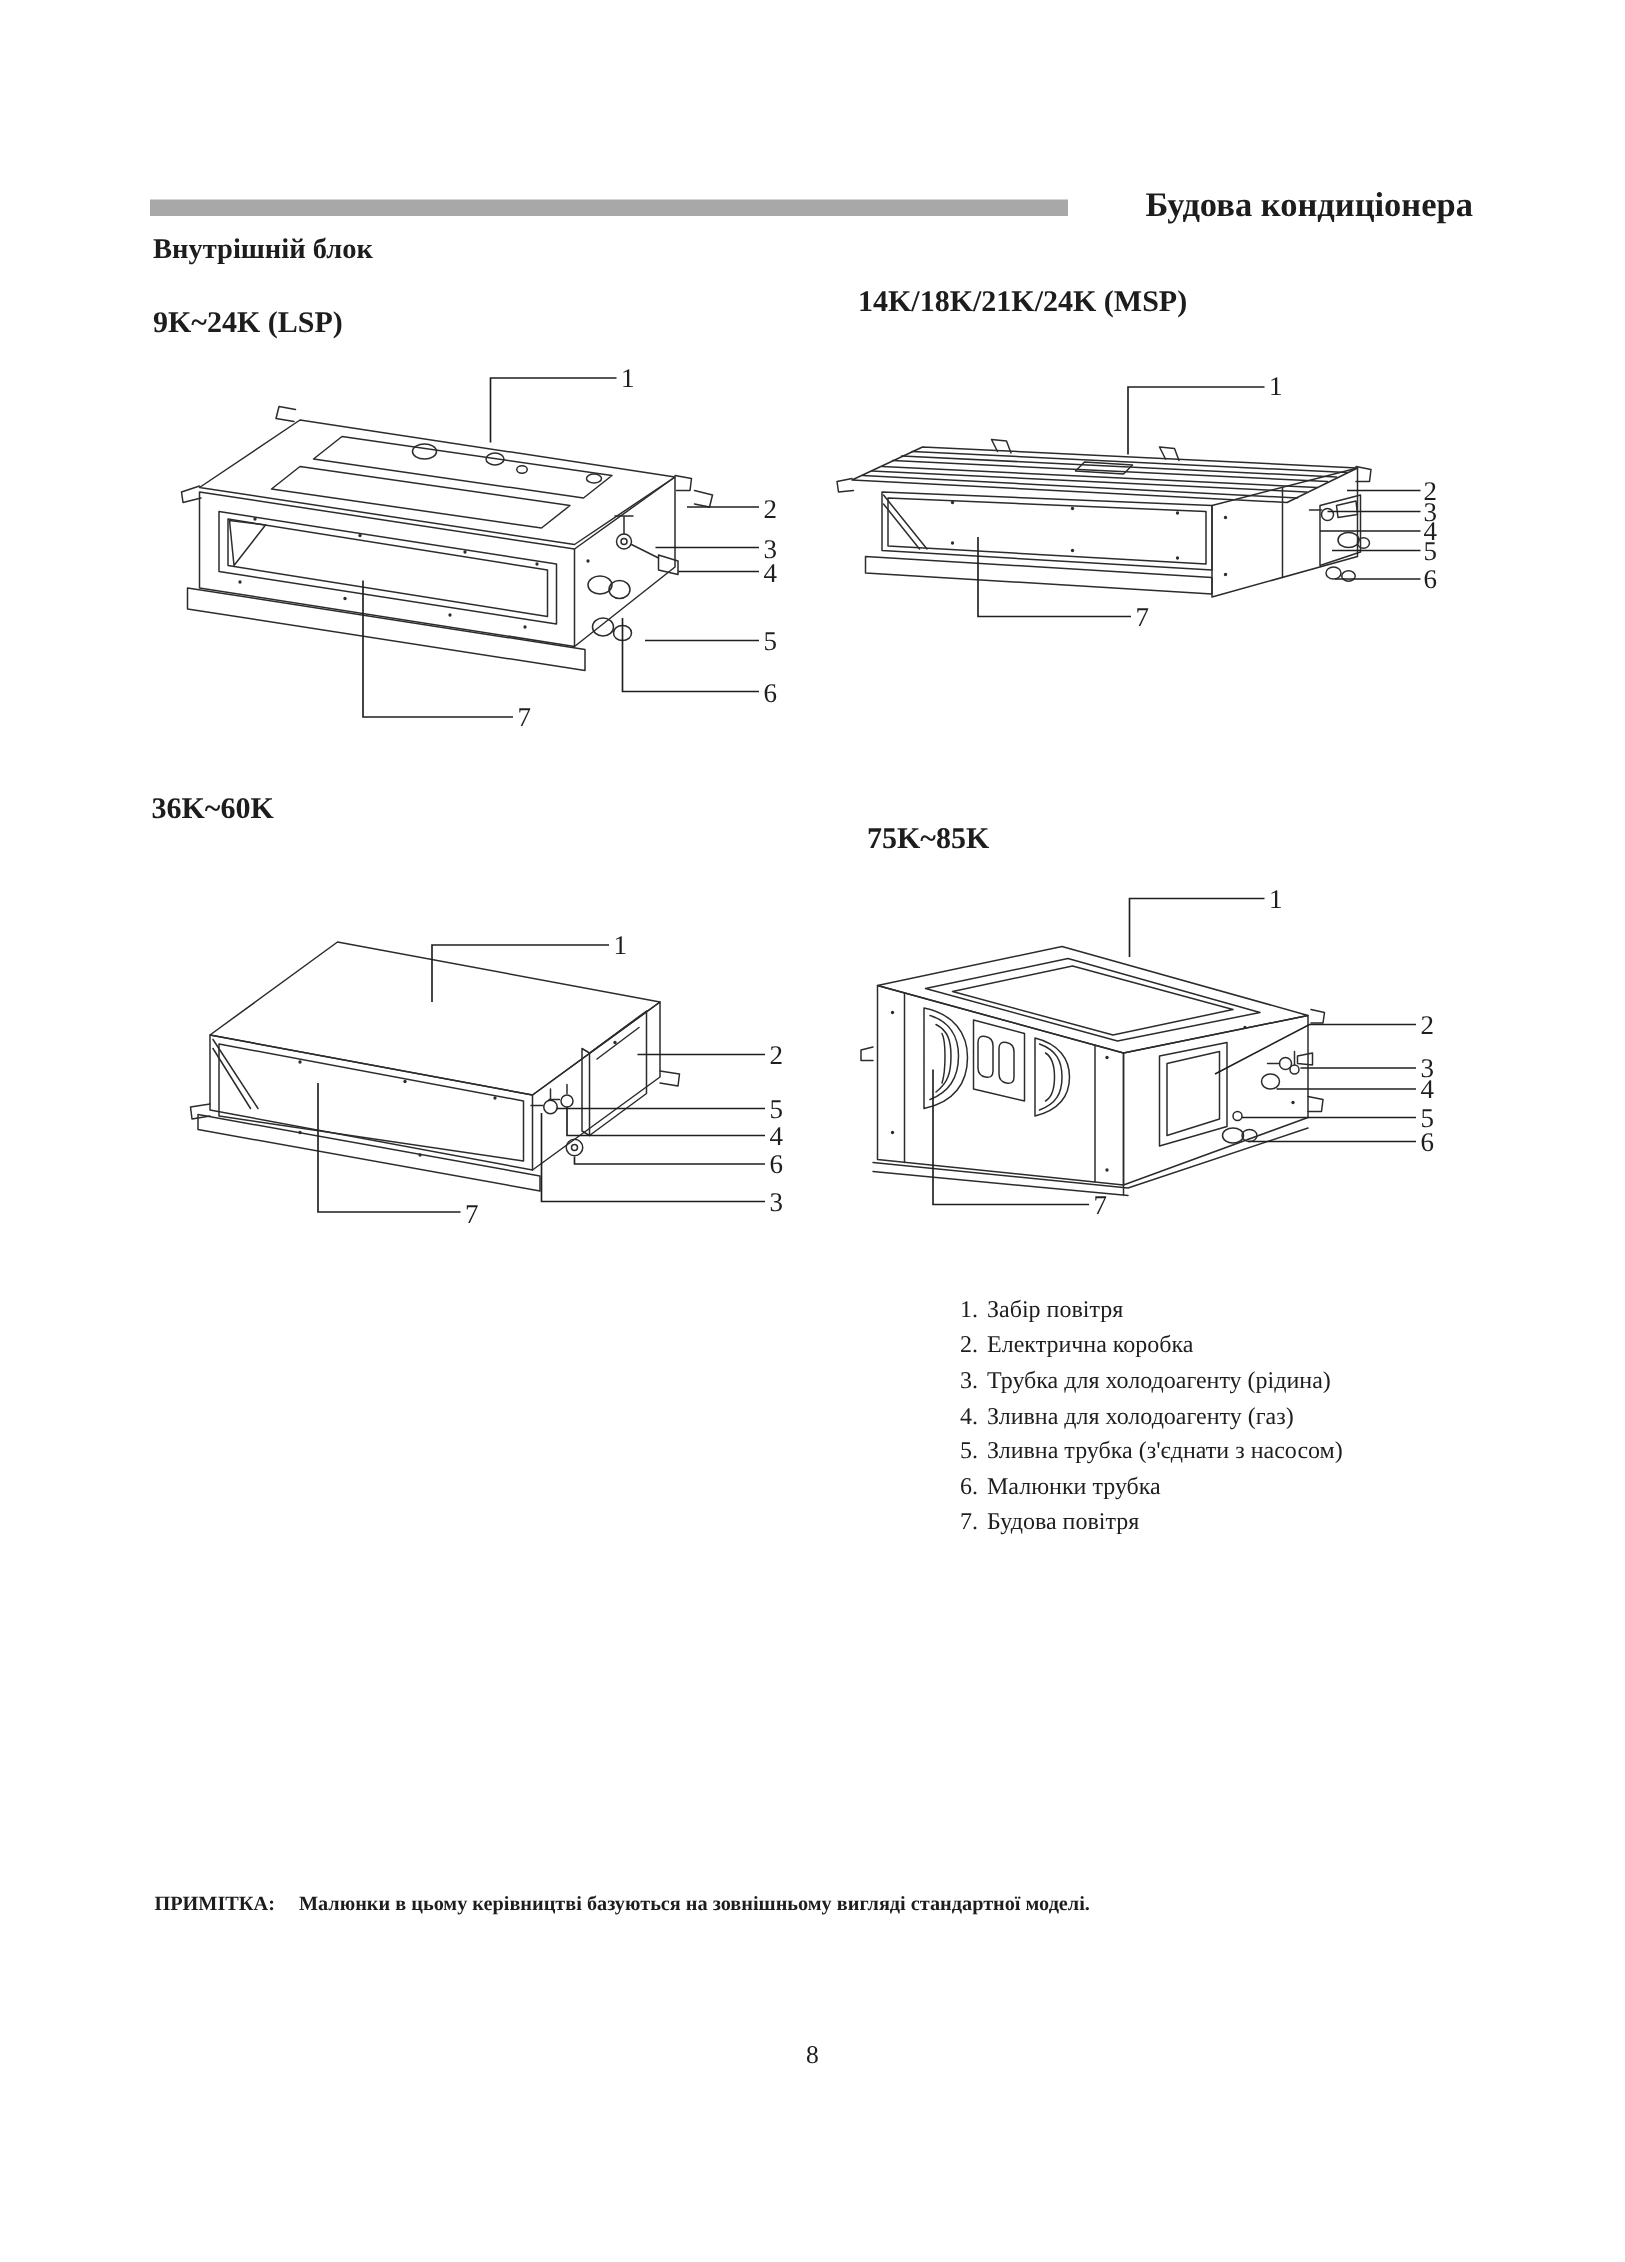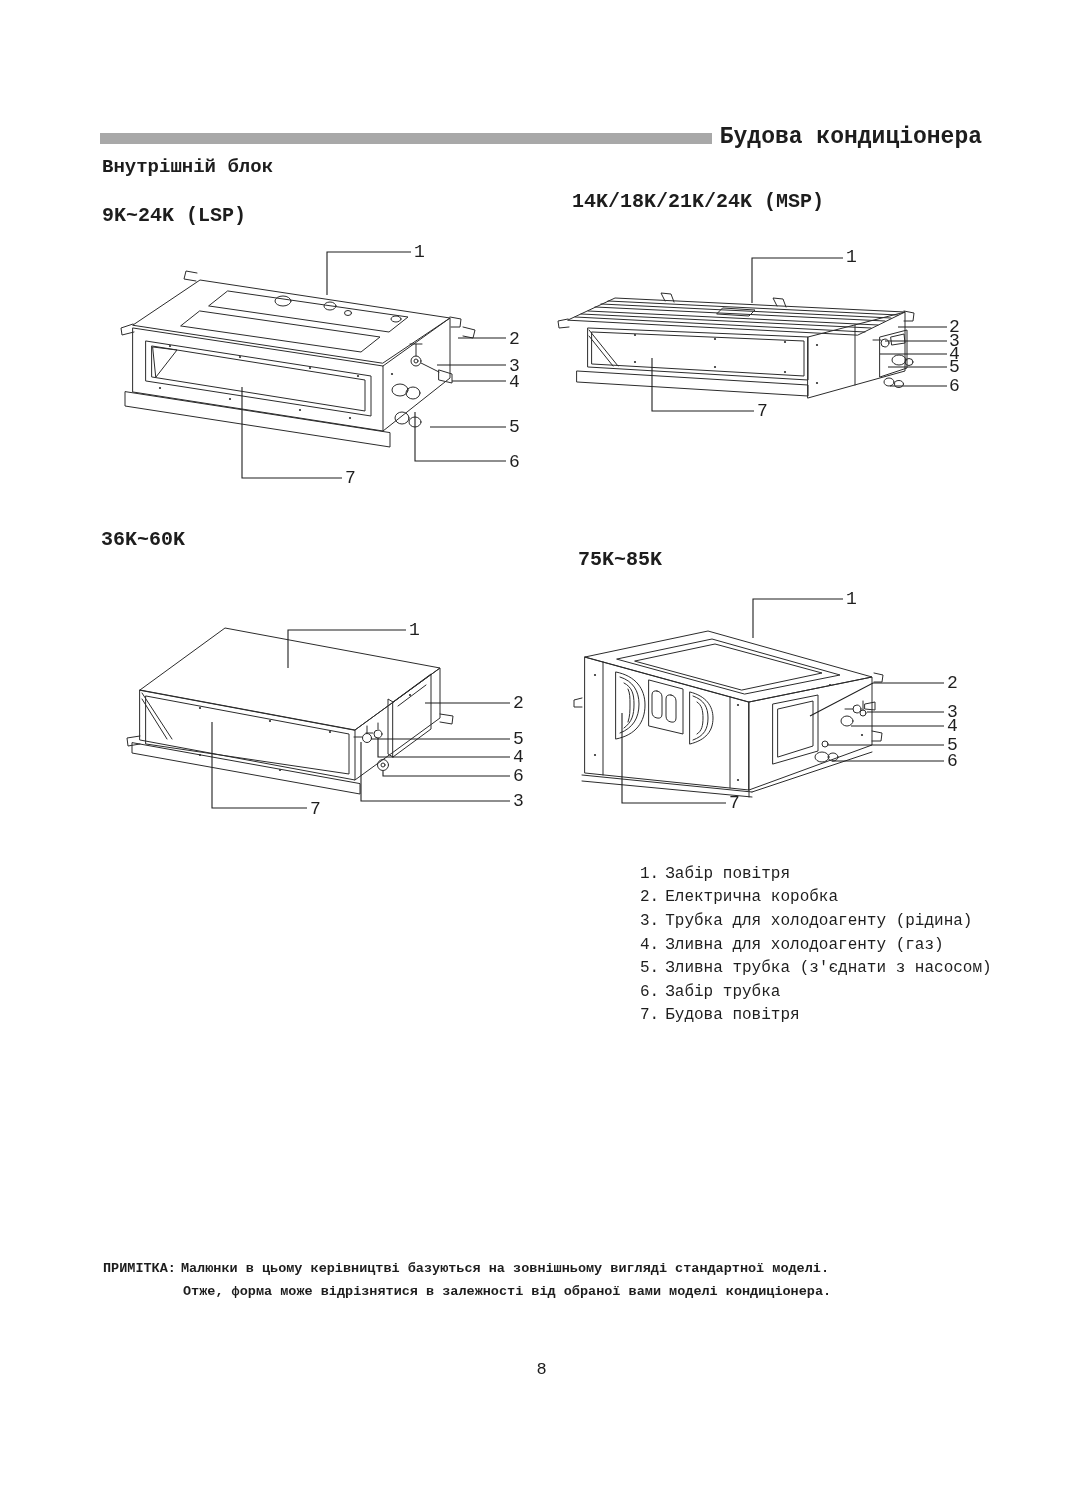--- a/index.html
+++ b/index.html
@@ -1,30 +1,30 @@
 <!DOCTYPE html>
 <html><head>
 <meta charset="utf-8">
 <style>
   html,body{margin:0;padding:0;background:#ffffff;}
   .page{position:relative;width:1083px;height:1500px;background:#ffffff;overflow:hidden;
-        font-family:Liberation Mono, monospace;color:#1d1d1d;}
+        font-family:Liberation Serif, serif;color:#1d1d1d;}
   .abs{position:absolute;}
   .header-bar{left:100px;top:133px;width:612px;height:11px;background:#a8a8a8;}
   .header-title{top:124px;right:101px;font-size:23px;font-weight:bold;color:#1d1d1d;}
   .section-title{left:102px;top:156px;font-size:19px;font-weight:bold;}
   .diagram-title{font-size:20px;font-weight:bold;white-space:nowrap;}
   .diagram{position:absolute;}
   .diagram svg{position:absolute;left:0;top:0;}
   .co{position:absolute;font-size:18px;line-height:18px;color:#1f1f1f;}
   .legend{left:640px;top:862px;font-size:16px;color:#1e1e1e;}
   .legend .li{display:flex;height:23.6px;align-items:center;}
   .legend .num{margin-right:6px;}
   .note1{left:103px;top:1261px;font-size:13.5px;font-weight:bold;white-space:nowrap;}
-  .note1 .lbl{margin-right:5px;}
+  .note1 .lbl{margin-right:16px;}
   .note2{left:183px;top:1284px;font-size:13.5px;font-weight:bold;white-space:nowrap;}
   .pagenum{left:0;top:1360px;width:1083px;text-align:center;font-size:17px;}
 </style>
 </head>
 <body>
 
 <div class="page">
 
   <div class="abs header-bar"></div>
   <div class="abs header-title">Будова кондиціонера</div>
@@ -279,28 +279,27 @@
     <div class="li">
         <span class="num">4.</span>
         <span>Зливна для холодоагенту (газ)</span>
       </div>
     <div class="li">
         <span class="num">5.</span>
         <span>Зливна трубка (з'єднати з насосом)</span>
       </div>
     <div class="li">
         <span class="num">6.</span>
-        <span>Забір трубка</span>
+        <span>Малюнки трубка</span>
       </div>
     <div class="li">
         <span class="num">7.</span>
         <span>Будова повітря</span>
       </div>
   </div>
 
   <div class="abs note1">
     <span class="lbl">ПРИМІТКА:</span><span>Малюнки в цьому керівництві базуються на зовнішньому вигляді стандартної моделі.</span>
   </div>
-  <div class="abs note2">Отже, форма може відрізнятися в залежності від обраної вами моделі кондиціонера.</div>
 
   <div class="abs pagenum">8</div>
 
 </div>
 
 </body></html>

